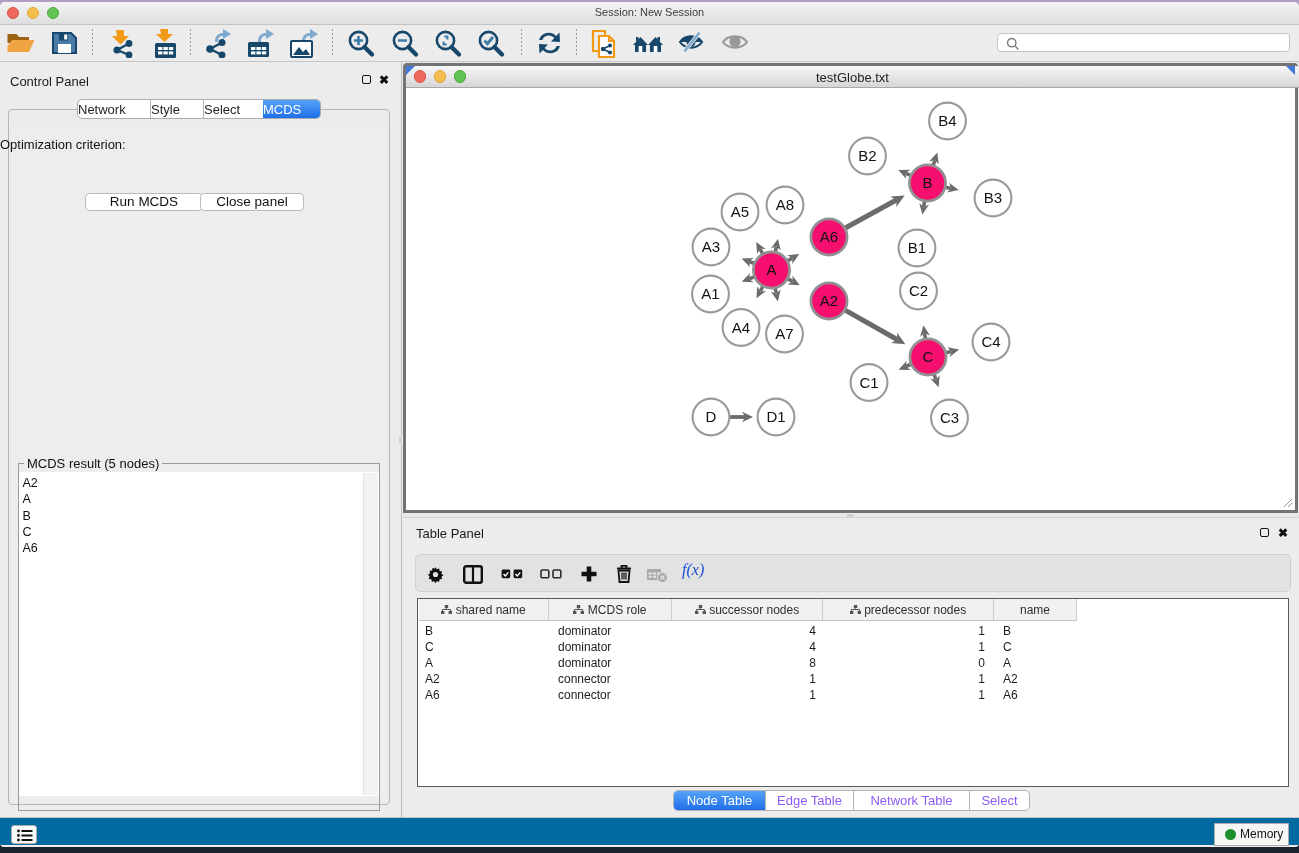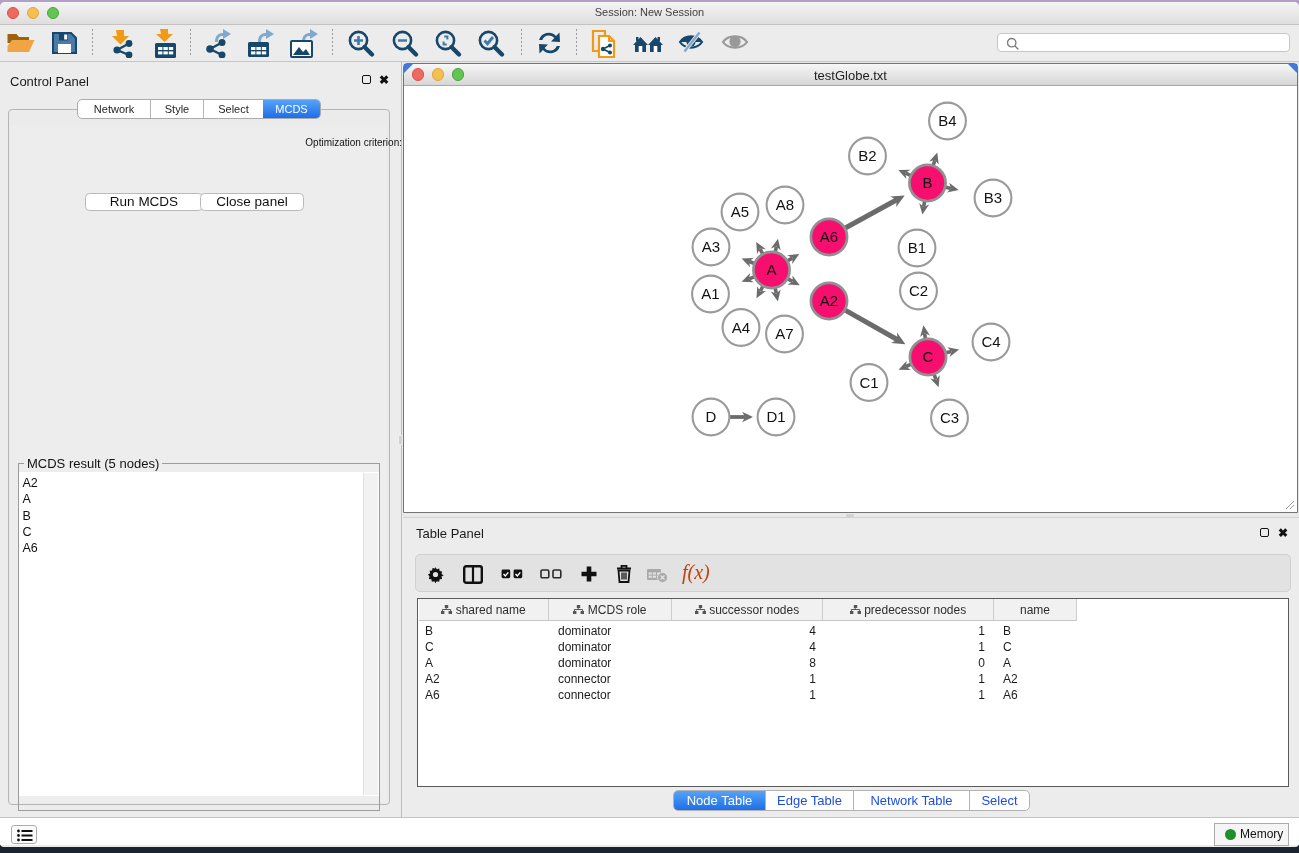--- a/index.html
+++ b/index.html
@@ -23,65 +23,65 @@
 #cpanel{position:absolute;left:0;top:60px;width:402px;height:755px;background:#ececec;
  border-right:1px solid #bdbdbd}
 #cphead{position:absolute;left:10px;top:12px;font-size:13px;color:#1a1a1a}
 .maxi{position:absolute;width:9px;height:9px;border:1.6px solid #111;border-radius:2px}
 .closi{position:absolute;font-size:12px;color:#111;font-weight:bold;line-height:10px}
 #tabpane{position:absolute;left:8px;top:47px;width:382px;height:696px;background:#ebebeb;
  border:1px solid #b5b5b5;border-radius:4px}
 #tabinner{position:absolute;left:2px;top:16px;width:376px;height:677px;background:#ededed}
 #tabs{position:absolute;left:77px;top:37px;height:20px;display:flex;
  border:1px solid #ababab;border-radius:5px;overflow:hidden;background:#fff}
-#tabs div{font-size:11px;color:#262626;text-align:center;line-height:19px;border-left:1px solid #b5b5b5}
+#tabs div{font-size:13px;color:#262626;line-height:19px;border-left:1px solid #b5b5b5}
 #tabs div:first-child{border-left:none}
 #tabs .sel{background:linear-gradient(#55a3f8,#1e6ee9);color:#fff;border-left:none}
-#optlab{position:absolute;left:0;width:402px;top:75px;text-align:right;font-size:10px;color:#111}
+#optlab{position:absolute;left:0;width:402px;top:75px;text-align:left;font-size:13px;color:#111}
 #combo{position:absolute;left:43px;top:98px;width:311px;height:20px;background:#fff;
  border:1px solid #b2b2b2;border-radius:5px;font-size:13.5px;color:#1c1c1c;line-height:19px;
  padding-left:13px}
 #combocap{position:absolute;right:-1px;top:-1px;width:22px;height:20px;border-radius:0 5px 5px 0;
  background:linear-gradient(#5aa6f9,#1a6ae8)}
 .btn{position:absolute;height:18px;background:#fff;border:1px solid #b9b9b9;border-radius:4.5px;
  font-size:13.5px;color:#111;text-align:center;line-height:16px}
 #mcdsbox{position:absolute;left:18px;top:401px;width:362px;height:348px;border:1px solid #9b9b9b}
 #mcdsleg{position:absolute;left:5px;top:-8px;background:#ededed;font-size:13px;color:#111;padding:0 3px}
 #mcdslist{position:absolute;left:0px;top:8px;width:360px;height:324px;background:#fff;
  font-size:12.5px;color:#111;line-height:16.3px;padding:3px 0 0 3.5px}
 #mcdssb{position:absolute;right:1px;top:9px;width:15px;height:322px;background:#f2f2f2;
  border-left:1px solid #e0e0e0}
 
 #desk{position:absolute;left:403px;top:60px;width:896px;height:455px;background:#e9e9e9}
 #net{position:absolute;left:0px;top:1px;width:895px;height:450px;background:#fff;
- border:1px solid #737373;border-radius:4px 4px 0 0}
+ border:3px solid #737373;border-radius:4px 4px 0 0}
 #nettb{position:absolute;left:0;top:0;width:893px;height:22px;border-radius:3px 3px 0 0;
  background:linear-gradient(#f7f7f7,#d6d6d6);border-bottom:1px solid #a8a8a8}
 #nettb .t1{left:7.8px;top:4.3px;background:#ee6a5e;border:1px solid #dd5147}
 #nettb .t2{left:27.8px;top:4.3px;background:#f5bf4f;border:1px solid #e0a63a}
 #nettb .t3{left:47.8px;top:4.3px;background:#61c454;border:1px solid #4ea43d}
 #nettitle{position:absolute;left:0;right:0;top:4px;text-align:center;font-size:13px;color:#222}
 
 #tpanel{position:absolute;left:403px;top:515px;width:896px;height:300px;background:#ececec;
  border-top:1px solid #d2d2d2}
 #tphead{position:absolute;left:13px;top:8px;font-size:13px;color:#1a1a1a}
 #tptools{position:absolute;left:12px;top:36px;width:876px;height:38px;background:#e2e2e2;
  border:1px solid #d0d0d0;border-radius:5px}
 #ttable{position:absolute;left:14px;top:80px;width:872px;height:189px;background:#fff;
  border:1px solid #5a5a5a}
 .th{position:absolute;top:0;height:22px;background:#f1f1f1;border-right:1px solid #cdcdcd;
  border-bottom:1px solid #c6c6c6;font-size:12px;color:#2e2e2e;text-align:center;line-height:22px}
 .td{position:absolute;font-size:12px;color:#1c1c1c;height:16px;line-height:16px}
 #btabs{position:absolute;left:270px;top:272px;height:21px;display:flex;
  border:1px solid #b2b2b2;border-radius:5px;overflow:hidden;background:#fff}
-#btabs div{font-size:13px;color:#1d4ed8;text-align:center;line-height:20px;border-left:1px solid #b5b5b5}
+#btabs div{font-size:13px;color:#8b5cf6;text-align:center;line-height:20px;border-left:1px solid #b5b5b5}
 #btabs div:first-child{border-left:none}
 #btabs .sel{background:linear-gradient(#55a3f8,#1e6ee9);color:#fff;border-left:none}
 
-#status{position:absolute;left:0;top:815px;width:1299px;height:28px;background:#ffffff;
+#status{position:absolute;left:0;top:815px;width:1299px;height:28px;background:#0369a1;
  border-top:1px solid #c3c3c3}
 #listbtn{position:absolute;left:11px;top:7px;width:26px;height:19px;background:#fbfbfb;
  border:1px solid #adadad;border-radius:3px}
 #membtn{position:absolute;left:1214px;top:5px;width:75px;height:23px;background:#f5f5f5;
  border:1px solid #ababab;font-size:12px;color:#111;line-height:21px}
 </style></head>
 <body>
 <div id="wall-top"></div>
 <div id="win">
   <div id="titlebar">
@@ -385,21 +385,21 @@
             <rect x="1.6" y="4.4" width="3.2" height="2.2"></rect>
             <rect x="5.8" y="4.4" width="3.2" height="2.2"></rect>
             <rect x="10" y="4.4" width="3.2" height="2.2"></rect>
             <rect x="1.6" y="7.6" width="3.2" height="2.2"></rect>
             <rect x="5.8" y="7.6" width="3.2" height="2.2"></rect>
             <rect x="10" y="7.6" width="3.2" height="2.2"></rect>
           </g>
           <circle cx="15.5" cy="9.5" r="5" fill="#a9a9a9" stroke="#e2e2e2" stroke-width="1"></circle>
           <path d="M13.5 7.5 l4 4 M17.5 7.5 l-4 4" stroke="#e2e2e2" stroke-width="1.4"></path>
         </svg>
-        <div style="position:absolute;left:266px;top:6px;font-family:'Liberation Serif',serif;font-style:italic;font-size:20px;color:#c2410c">f(x)</div>
+        <div style="position:absolute;left:266px;top:6px;font-family:'Liberation Serif',serif;font-style:italic;font-size:16px;color:#1d4ed8">f(x)</div>
       </div>
     <div id="ttable">
         <div class="th" style="left:1px;width:130px"><svg width="11" height="10" viewBox="0 0 11 10" style="vertical-align:-1px">
             <g fill="#555">
               <rect x="3.8" y="0" width="3.4" height="3"></rect>
               <rect x="0" y="6" width="3.4" height="3"></rect>
               <rect x="7.6" y="6" width="3.4" height="3"></rect>
               <path d="M5.2 3 v1.5 M1.4 6 v-1.5 h8.2 v1.5" stroke="#555" stroke-width="1" fill="none"></path>
             </g>
           </svg> shared name</div>

